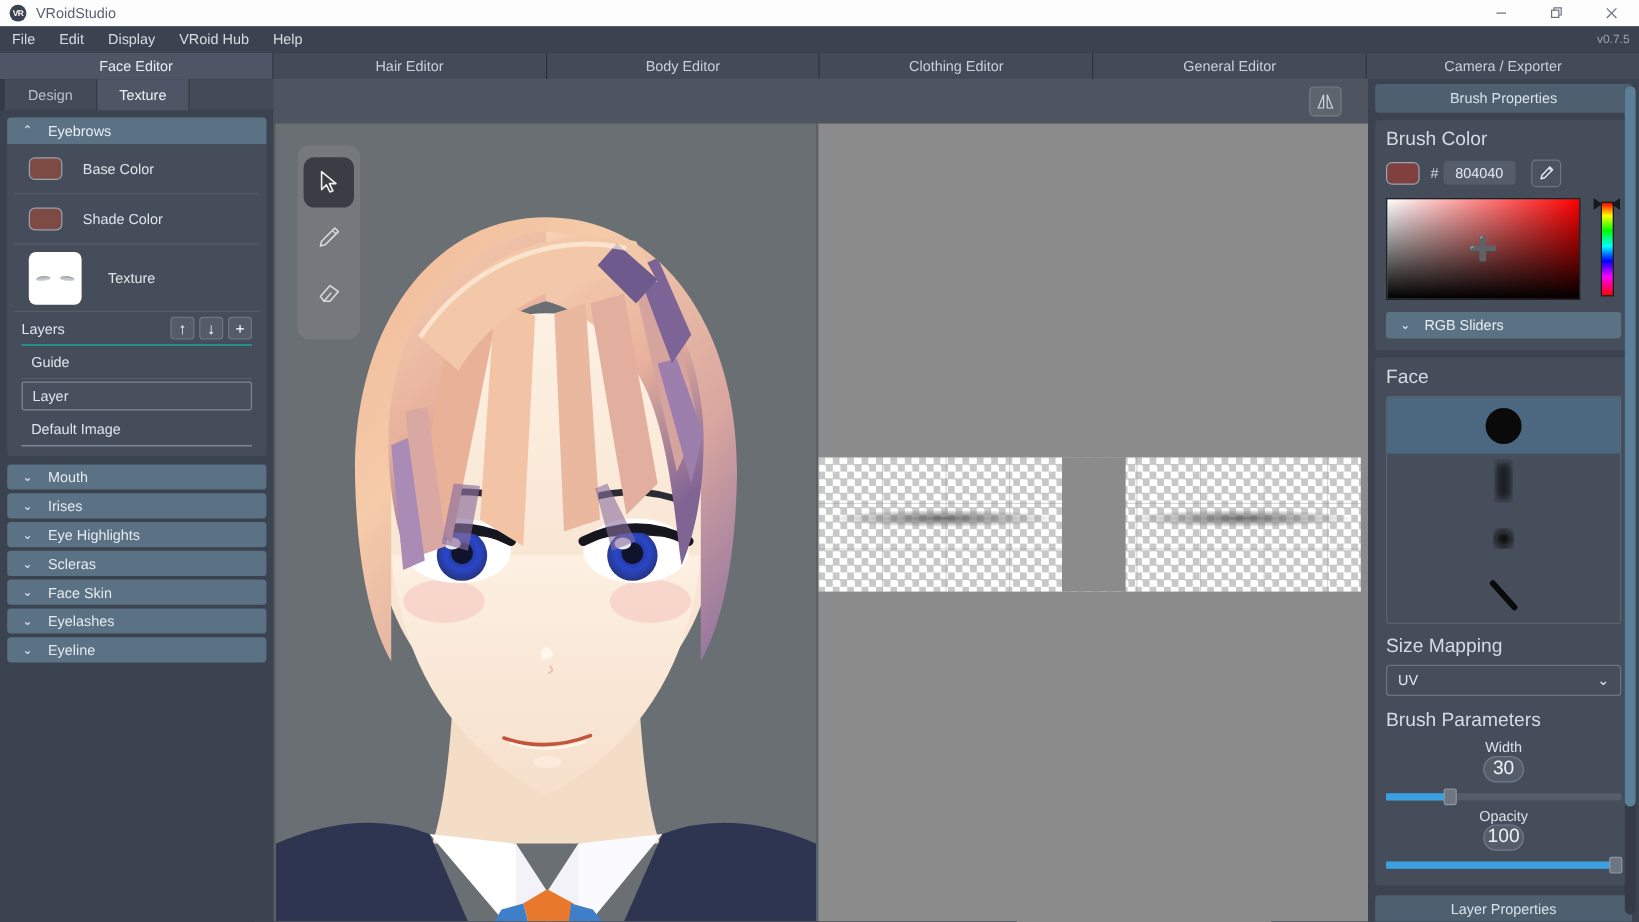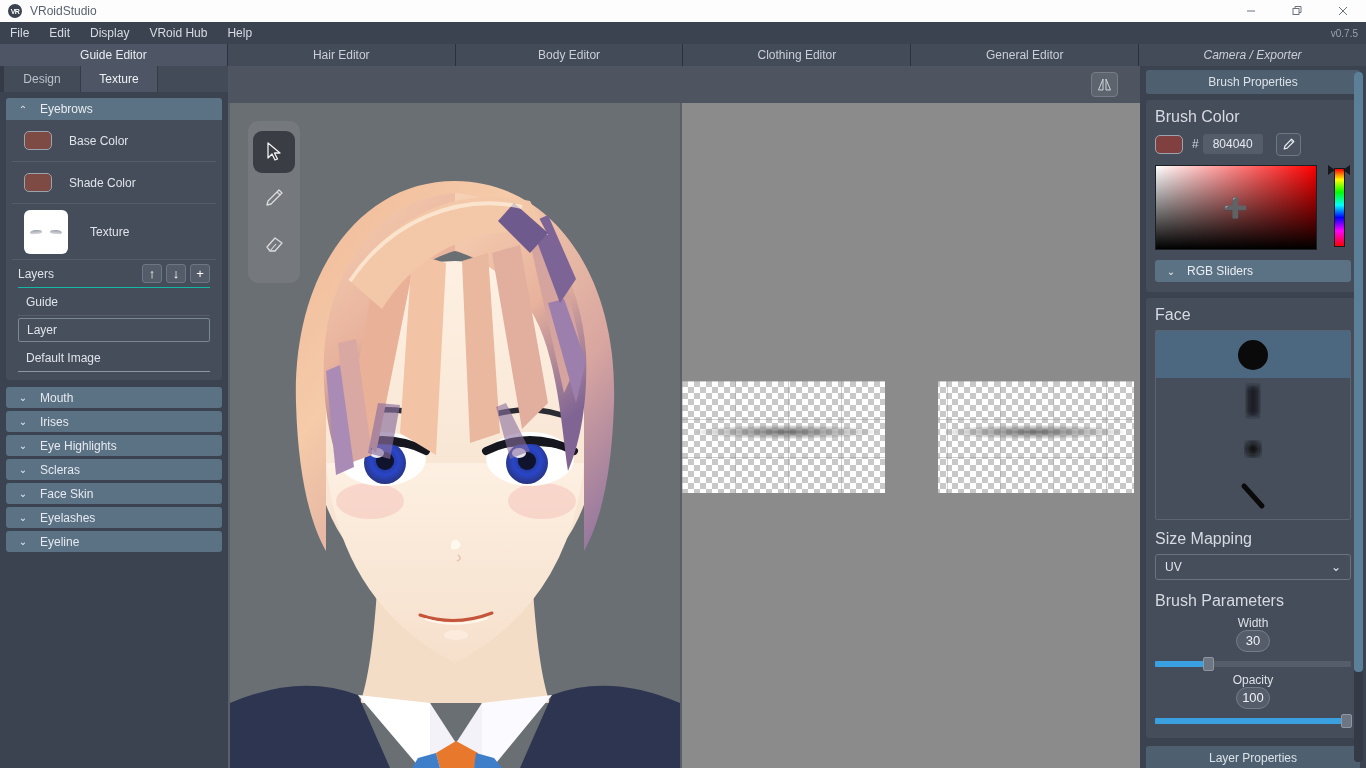--- a/index.html
+++ b/index.html
@@ -48,21 +48,21 @@
   
   .editor-tabs {
     position: absolute; top: 44px; left: 0; width: 1366px; height: 22px;
     background: #2c323c; display: flex;
   }
   .etab {
     flex: 1; height: 22px; line-height: 22px; text-align: center;
     font-size: 12px; color: #c9d0d9; background: #444b58;
     border-right: 1px solid #2c323c;
   }
-  .etab:last-child { border-right: none; font-style: italic; }
+  .etab:last-child { border-right: none; }
   .etab.active { background: #4e5666; color: #e8ecf1; }
 
   
   .left-panel {
     position: absolute; top: 66px; left: 0; width: 228px; height: 702px;
     background: #3c4350;
   }
   .lp-tabs { display: flex; height: 26px; padding-left: 4px; background: #343b46; }
   .lp-tab {
     width: 76px; height: 26px; line-height: 26px; text-align: center;
@@ -293,21 +293,21 @@
 
   .param-row {
     display: flex; align-items: center; justify-content: space-between;
     margin-top: 2px;
     flex-direction: column;
   }
   .param-row .pname { font-size: 12px; color: #dce1e8; }
   .numbox {
     width: 34px; height: 22px; line-height: 20px; text-align: center;
     background: #555d6b; border: 1px solid #737c8a; border-radius: 11px;
-    color: #eef1f5; font-size: 13px;
+    color: #eef1f5; font-size: 16px;
   }
   .slider { position: relative; height: 14px; margin-top: 5px; }
   .slider-track {
     position: absolute; top: 4px; left: 0; right: 0; height: 6px;
     background: #555d6b; border-radius: 1px;
   }
   .slider-fill {
     position: absolute; top: 4px; left: 0; height: 6px;
     background: #3aa0e0; border-radius: 1px;
   }
@@ -362,21 +362,21 @@
     <div class="menu-item">File</div>
     <div class="menu-item">Edit</div>
     <div class="menu-item">Display</div>
     <div class="menu-item">VRoid Hub</div>
     <div class="menu-item">Help</div>
     <div class="menu-spacer"></div>
     <div class="version">v0.7.5</div>
   </div>
 
   <div class="editor-tabs">
-    <div class="etab active">Guide Editor</div>
+    <div class="etab active">Face Editor</div>
     <div class="etab">Hair Editor</div>
     <div class="etab">Body Editor</div>
     <div class="etab">Clothing Editor</div>
     <div class="etab">General Editor</div>
     <div class="etab">Camera / Exporter</div>
   </div>
 
   <div class="left-panel">
     <div class="lp-tabs">
       <div class="lp-tab">Design</div>

